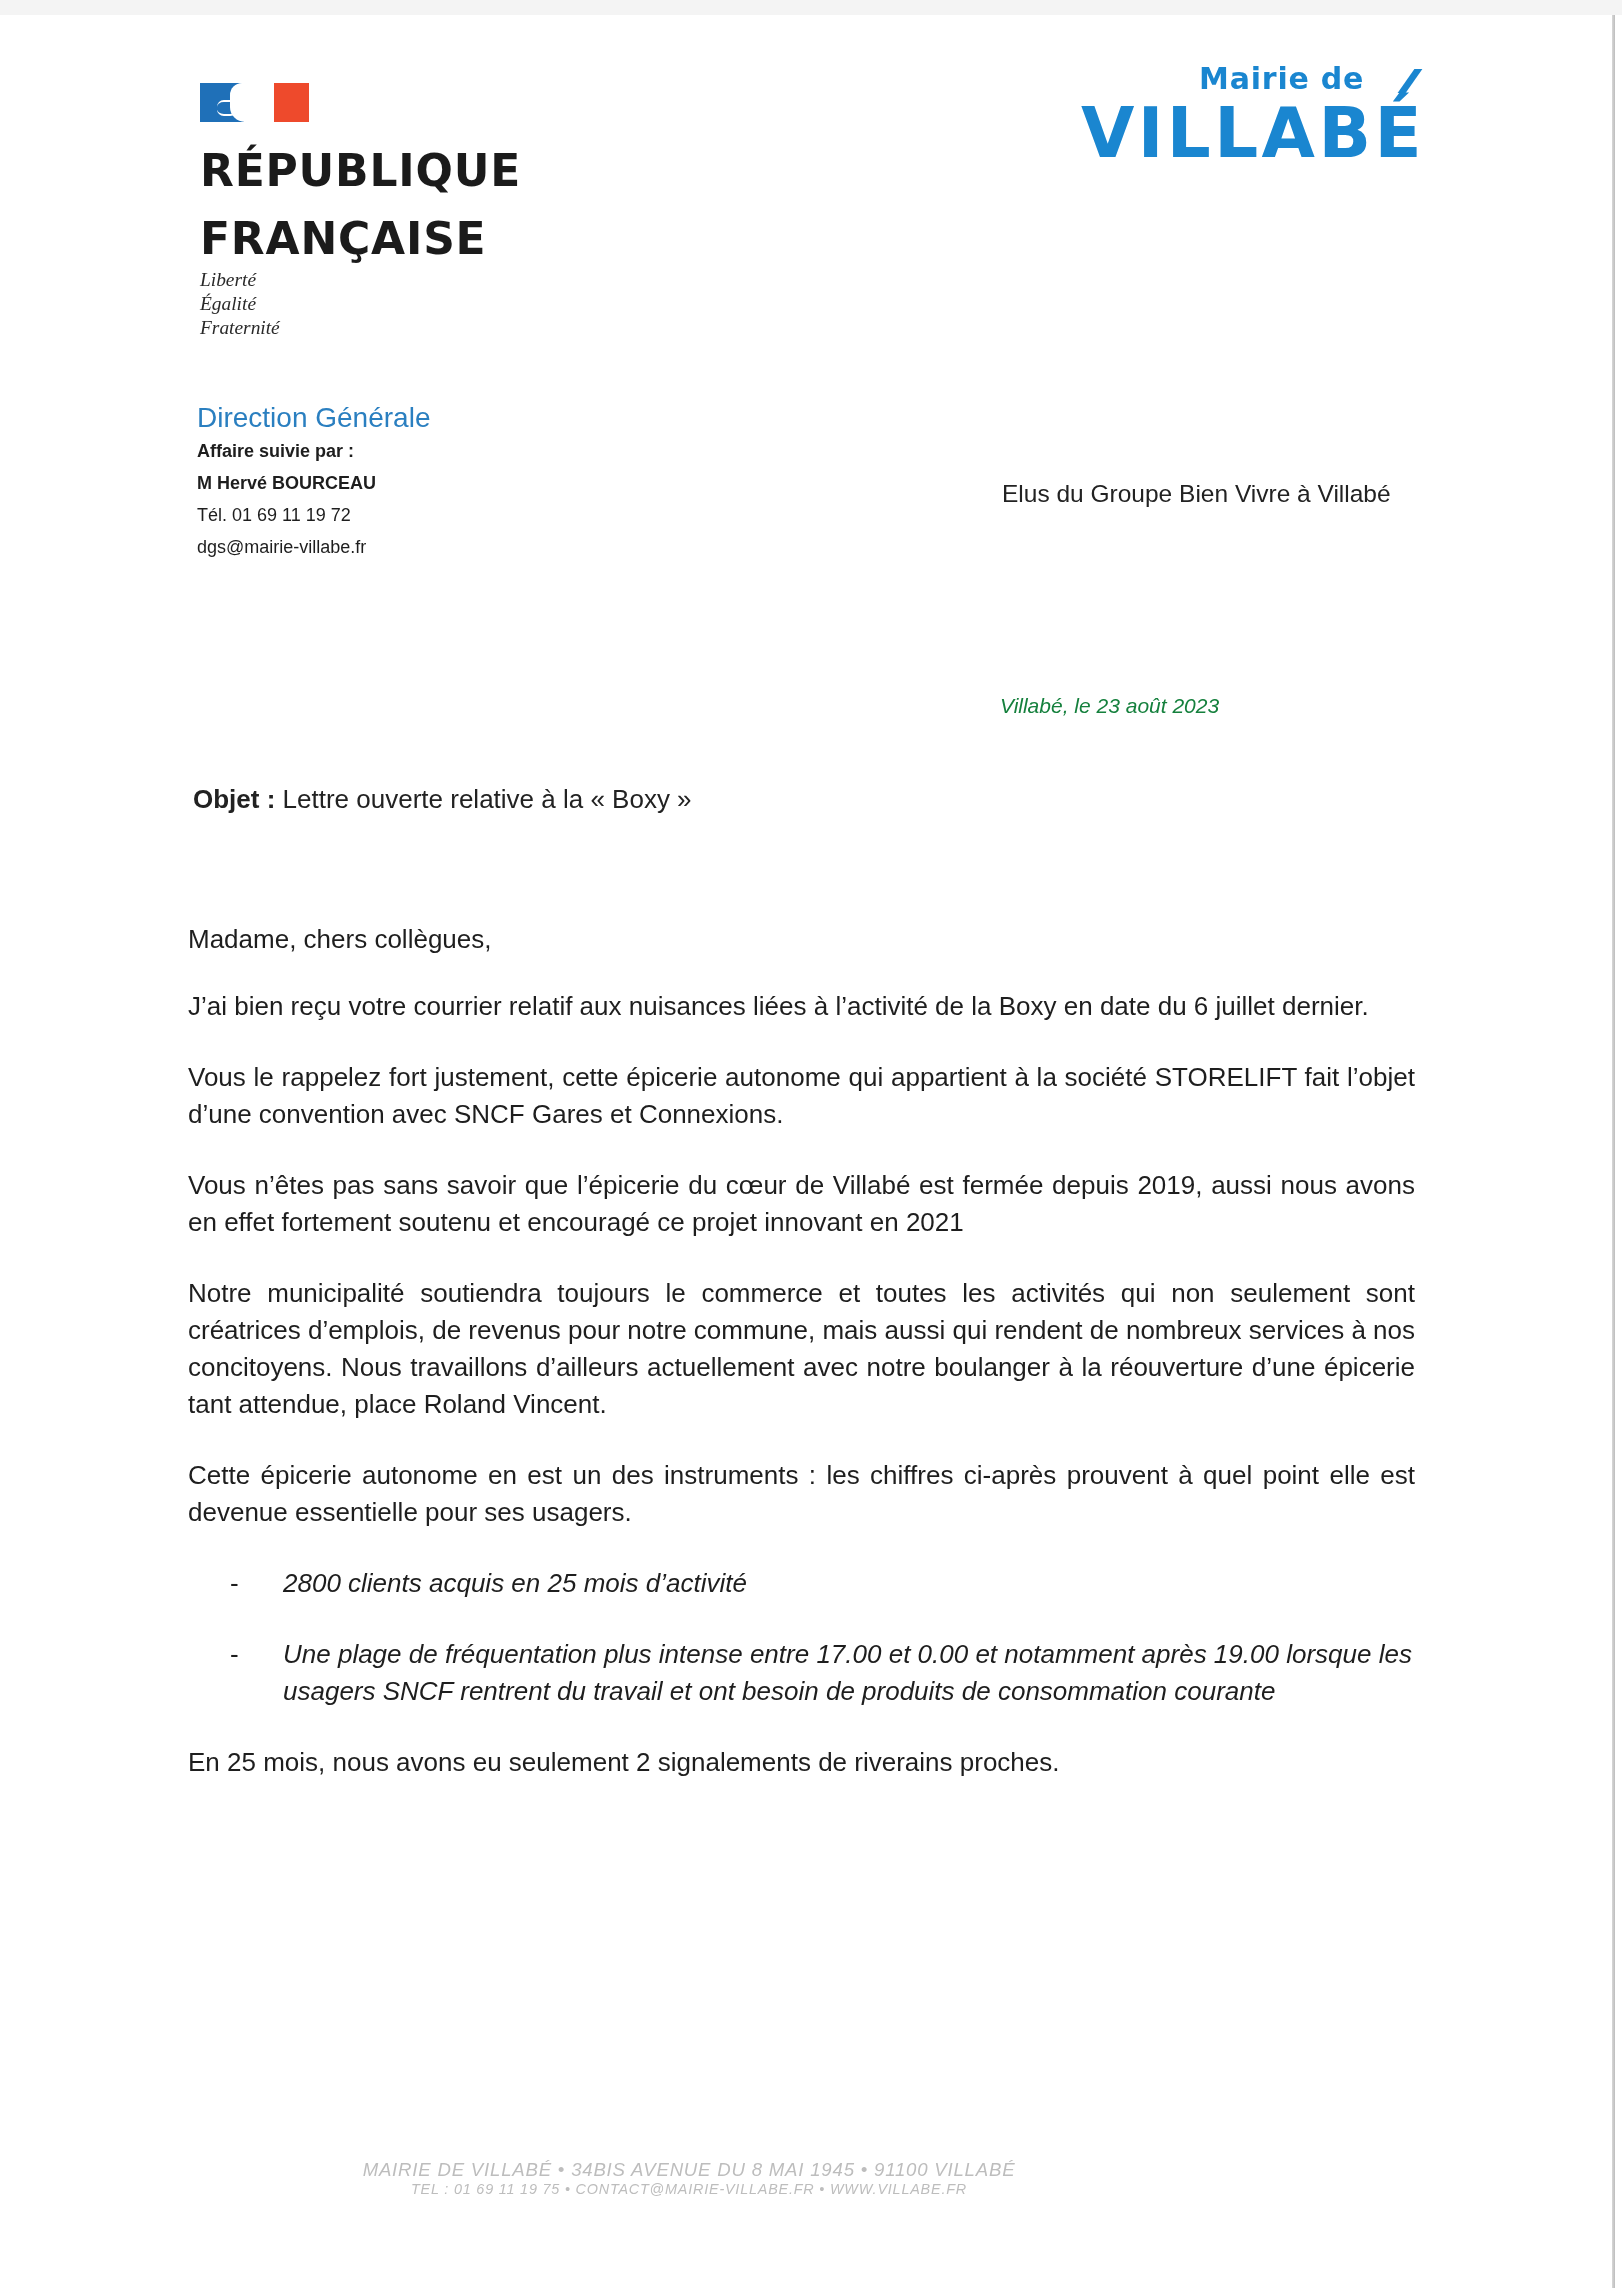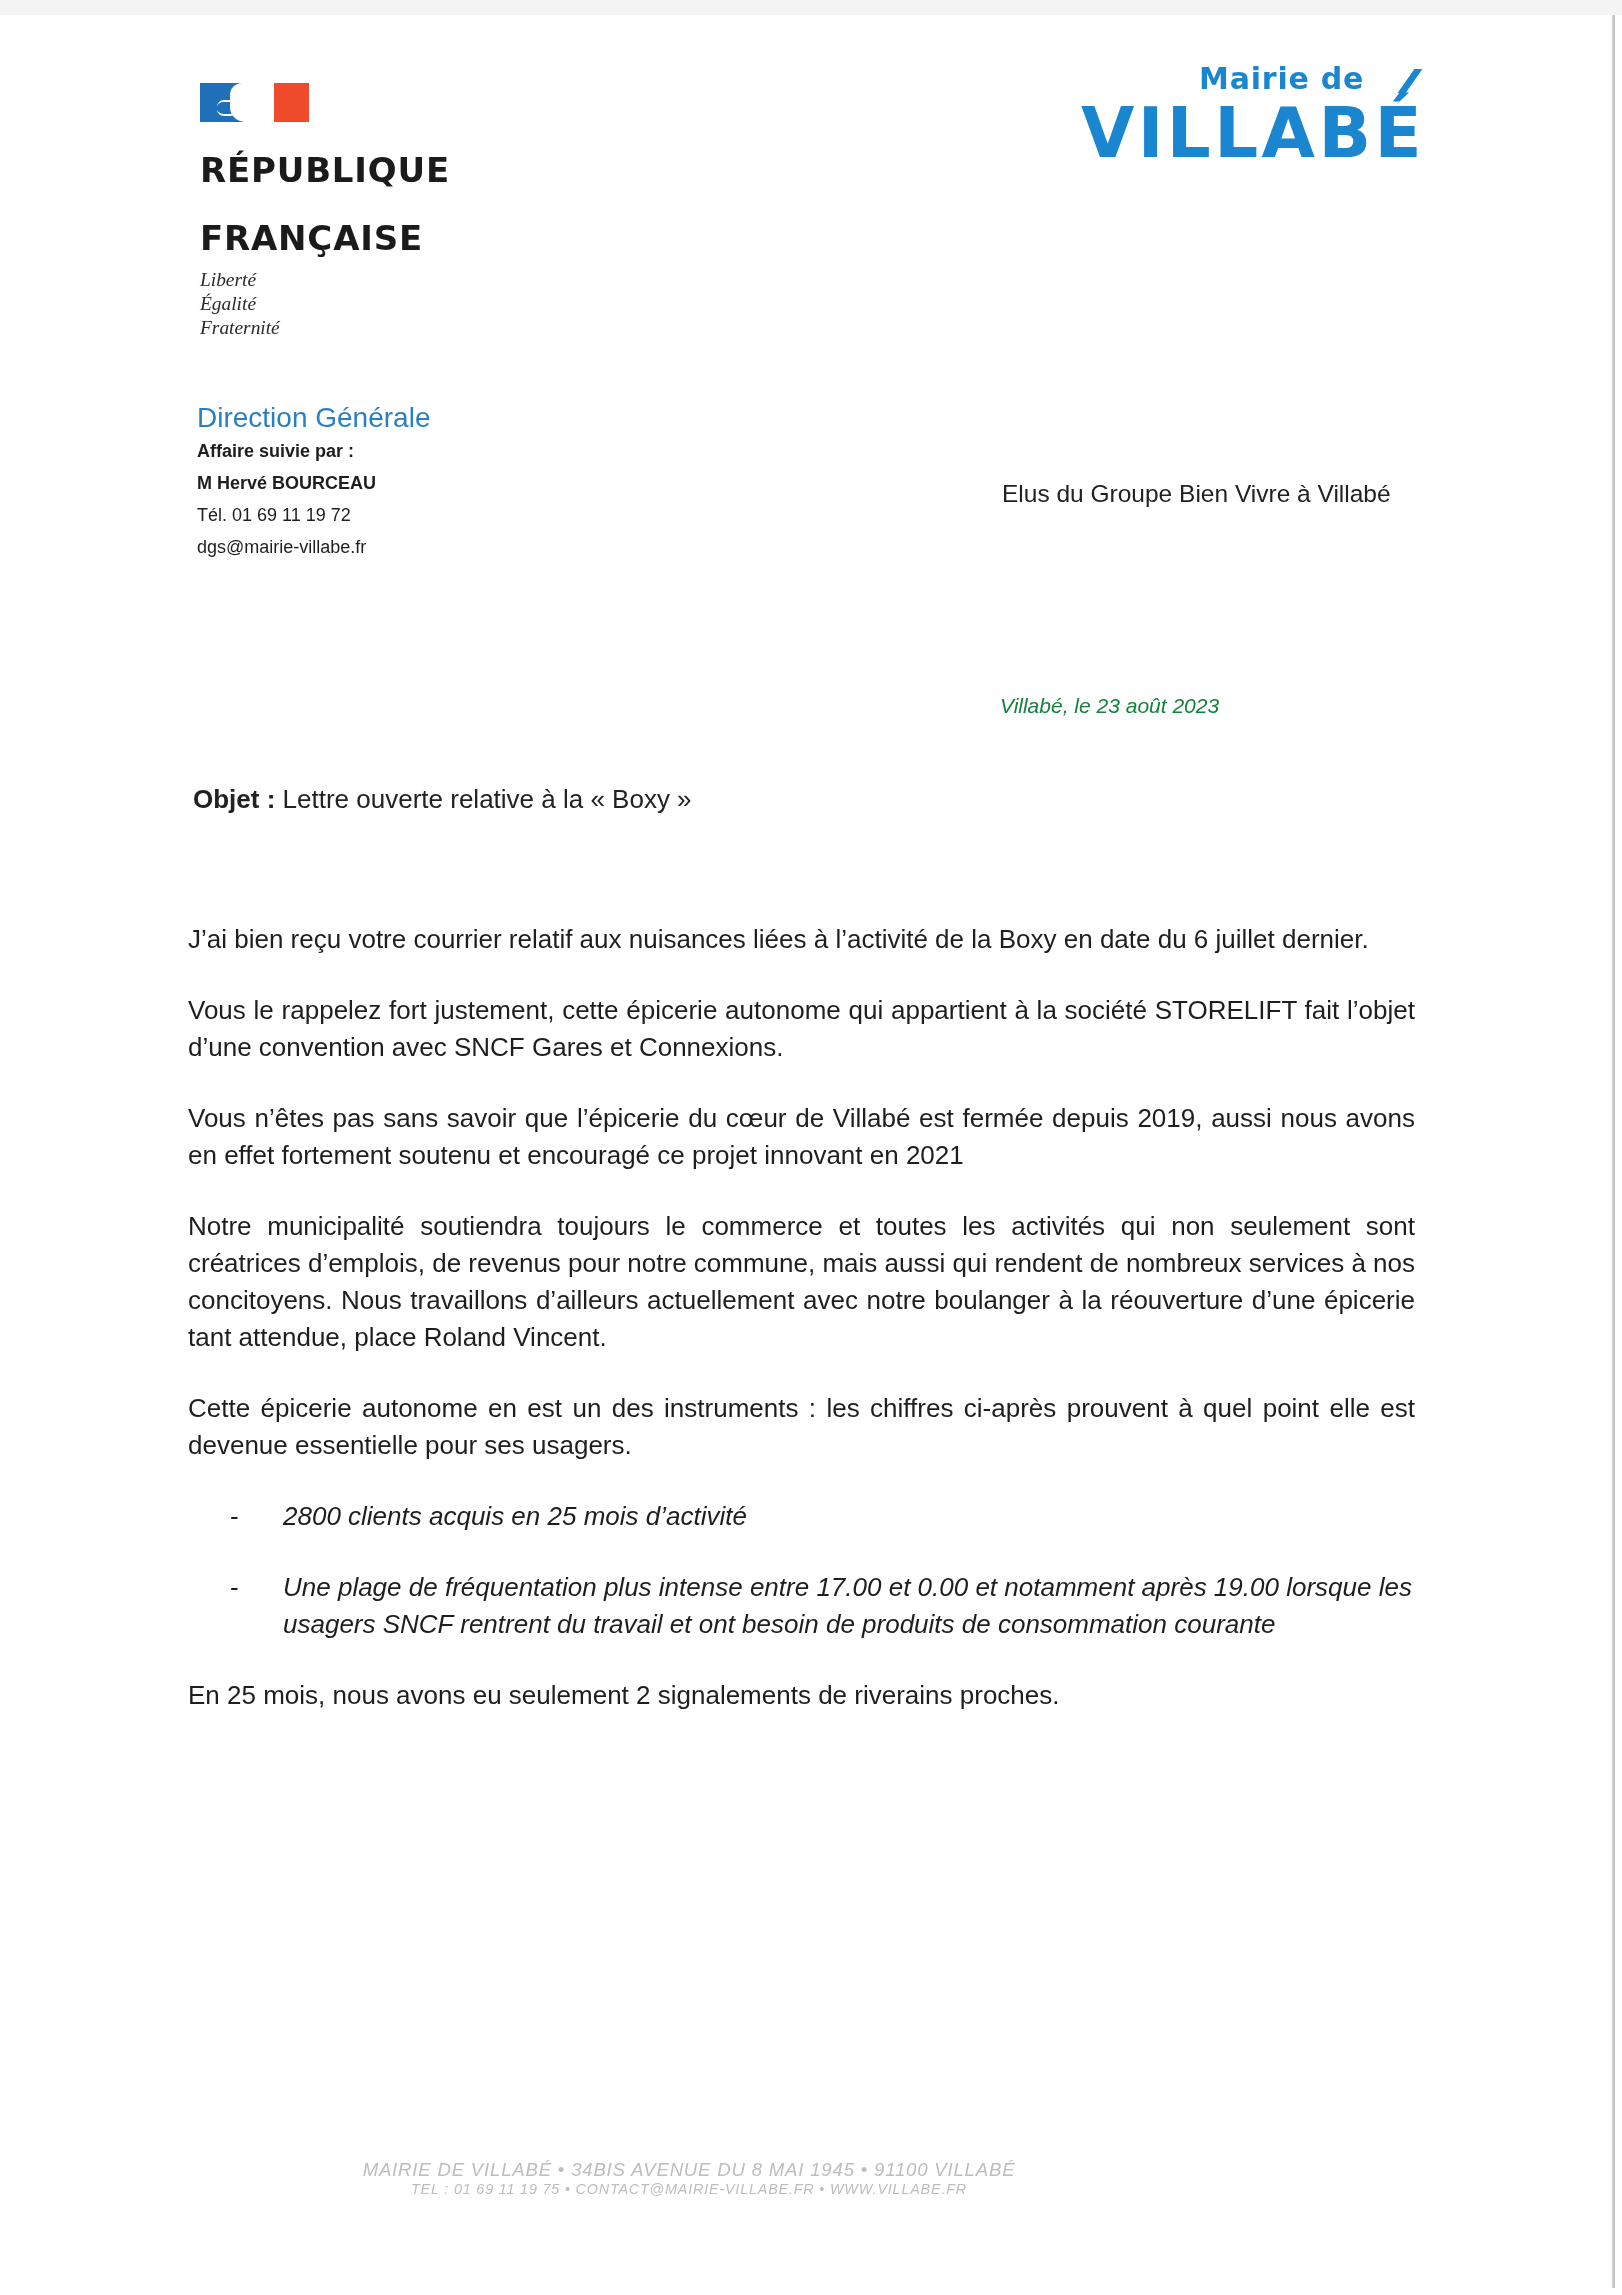--- a/index.html
+++ b/index.html
@@ -11,21 +11,21 @@
 
   
   .rf { position: absolute; left: 200px; top: 83px; }
   .rf-flag { width: 108px; height: 39px; position: relative; margin-bottom: 8.4px; }
   .rf-flag .blue { position: absolute; left: 0; top: 0; width: 44px; height: 39px; background: #1f70b8; }
   .rf-flag .red { position: absolute; left: 68px; top: 0; width: 41px; height: 39px; background: #ee4a2c; }
   .rf-flag .marianne { position: absolute; left: 30px; top: 0; width: 44px; height: 39px;
                        background: #fff; border-radius: 12px 0 0 15px; }
   .rf-flag .blue-wave { position: absolute; left: 17px; top: 17px; width: 20px; height: 12px;
                         border-top: 2.5px solid #fff; border-bottom: 2.5px solid #fff; border-radius: 6.8px; }
-  .rf-title { font-family: "DejaVu Sans", sans-serif; font-weight: bold; font-size: 34px;
+  .rf-title { font-family: "DejaVu Sans", sans-serif; font-weight: bold; font-size: 44px;
               line-height: 39px; letter-spacing: 0.8px; color: #1b1b1b; margin-top: 29px; }
   .rf-motto { font-family: "Liberation Serif", serif; font-style: italic; font-size: 19.4px;
               line-height: 24px; color: #2a2a2a; margin-top: 10px; }
 
   
   .villabe { position: absolute; left: 1081px; top: 61px; width: 338px; height: 118px; }
   .villabe .mairie { position: absolute; left: 118px; top: 0; font-family: "DejaVu Sans", sans-serif;
                      font-weight: bold; font-size: 30px; color: #1a86d0; letter-spacing: 0.8px; }
   .villabe .name { position: absolute; left: 0; top: 34px; font-family: "DejaVu Sans", sans-serif;
                    font-weight: bold; font-size: 69px; color: #1a86d0; letter-spacing: 3.4px; line-height: 76px; }
@@ -95,20 +95,21 @@
 
 <div class="recipient">Elus du Groupe Bien Vivre à Villabé</div>
 <div class="date">Villabé, le 23 août 2023</div>
 
 <div class="subject">
   <b>Objet :</b>
   <span>Lettre ouverte relative à la « Boxy »</span>
 </div>
 
 <div class="body">
+  <p class="salutation">Madame, chers collègues,</p>
   <p>J’ai bien reçu votre courrier relatif aux nuisances liées à l’activité de la Boxy en date du 6 juillet dernier.</p>
   <p>Vous le rappelez fort justement, cette épicerie autonome qui appartient à la société STORELIFT fait l’objet d’une convention avec SNCF Gares et Connexions.</p>
   <p>Vous n’êtes pas sans savoir que l’épicerie du cœur de Villabé est fermée depuis 2019, aussi nous avons en effet fortement soutenu et encouragé ce projet innovant en 2021</p>
   <p>Notre municipalité soutiendra toujours le commerce et toutes les activités qui non seulement sont créatrices d’emplois, de revenus pour notre commune, mais aussi qui rendent de nombreux services à nos concitoyens. Nous travaillons d’ailleurs actuellement avec notre boulanger à la réouverture d’une épicerie tant attendue, place Roland Vincent.</p>
   <p>Cette épicerie autonome en est un des instruments : les chiffres ci-après prouvent à quel point elle est devenue essentielle pour ses usagers.</p>
   <ul>
     <li>
       <span class="dash">-</span>
       <span>2800 clients acquis en 25 mois d’activité</span>
     </li>

